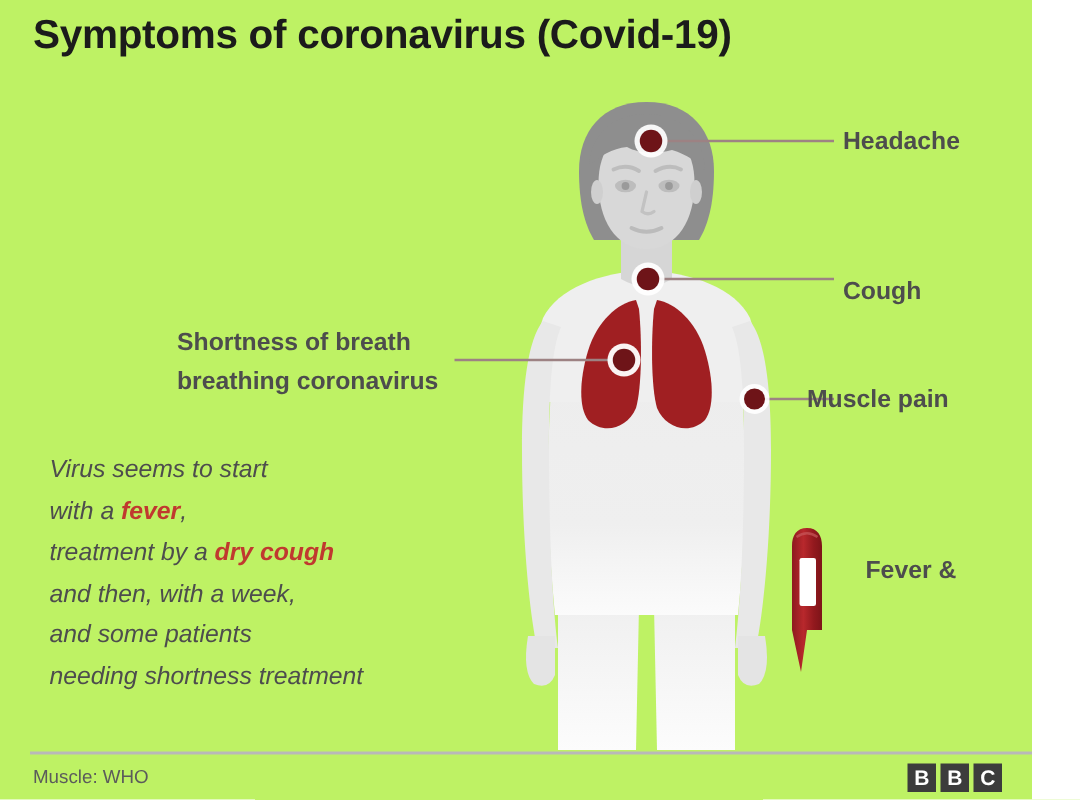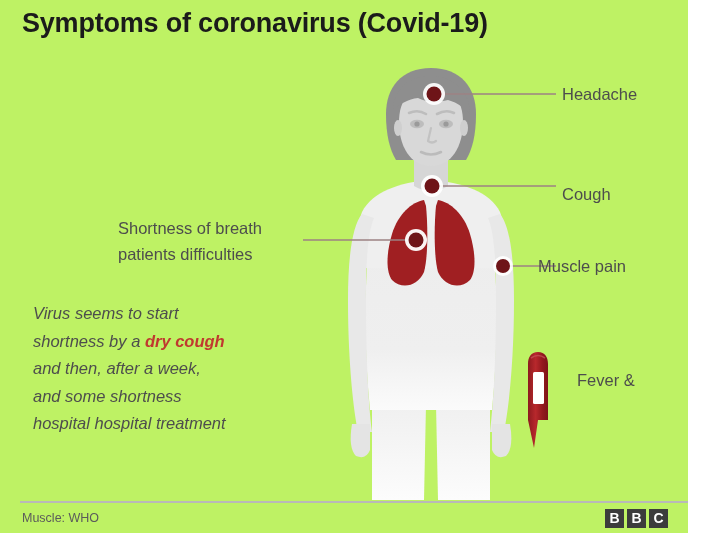--- a/index.html
+++ b/index.html
@@ -37,20 +37,21 @@
     height: 533px;
   }
 
   
   .callout {
     position: absolute;
     font-size: 16.5px;
     color: #4d4d4d;
     white-space: nowrap;
     line-height: 20px;
+    font-weight: bold;
   }
   .callout.multiline { white-space: normal; }
   #label-headache   { left: 562px; top: 84px; }
   #label-cough      { left: 562px; top: 175px; margin-top: 9px; }
   #label-muscle     { left: 538px; top: 256px; }
   #label-fever      { left: 577px; top: 370px; width: 120px; }
   #label-breath     { left: 118px; top: 215px; text-align: left; }
   #label-breath div { line-height: 26px; }
 
   
@@ -243,33 +244,34 @@
   </svg>
 
   <div class="callout" id="label-headache">Headache</div>
 
   <div class="callout" id="label-cough">Cough</div>
 
   <div class="callout" id="label-muscle">Muscle pain</div>
 
   <div class="callout multiline" id="label-breath">
     <div>Shortness of breath</div>
-    <div>patients difficulties</div>
+    <div>breathing coronavirus</div>
   </div>
 
   <div class="callout multiline" id="label-fever">
     <div>Fever &amp;</div>
   </div>
 
   <div id="paragraph">
     <div>Virus seems to start</div>
-    <div><span>shortness by a </span><span class="em">dry cough</span></div>
-    <div>and then, after a week,</div>
-    <div>and some shortness</div>
-    <div>hospital hospital treatment</div>
+    <div><span>with a </span><span class="em">fever</span><span>,</span></div>
+    <div><span>treatment by a </span><span class="em">dry cough</span></div>
+    <div>and then, with a week,</div>
+    <div>and some patients</div>
+    <div>needing shortness treatment</div>
   </div>
 
   <div id="footer-rule"></div>
   <div id="source">Muscle: WHO</div>
   <div id="bbc-logo">
     <span>B</span>
     <span>B</span>
     <span>C</span>
   </div>
 

